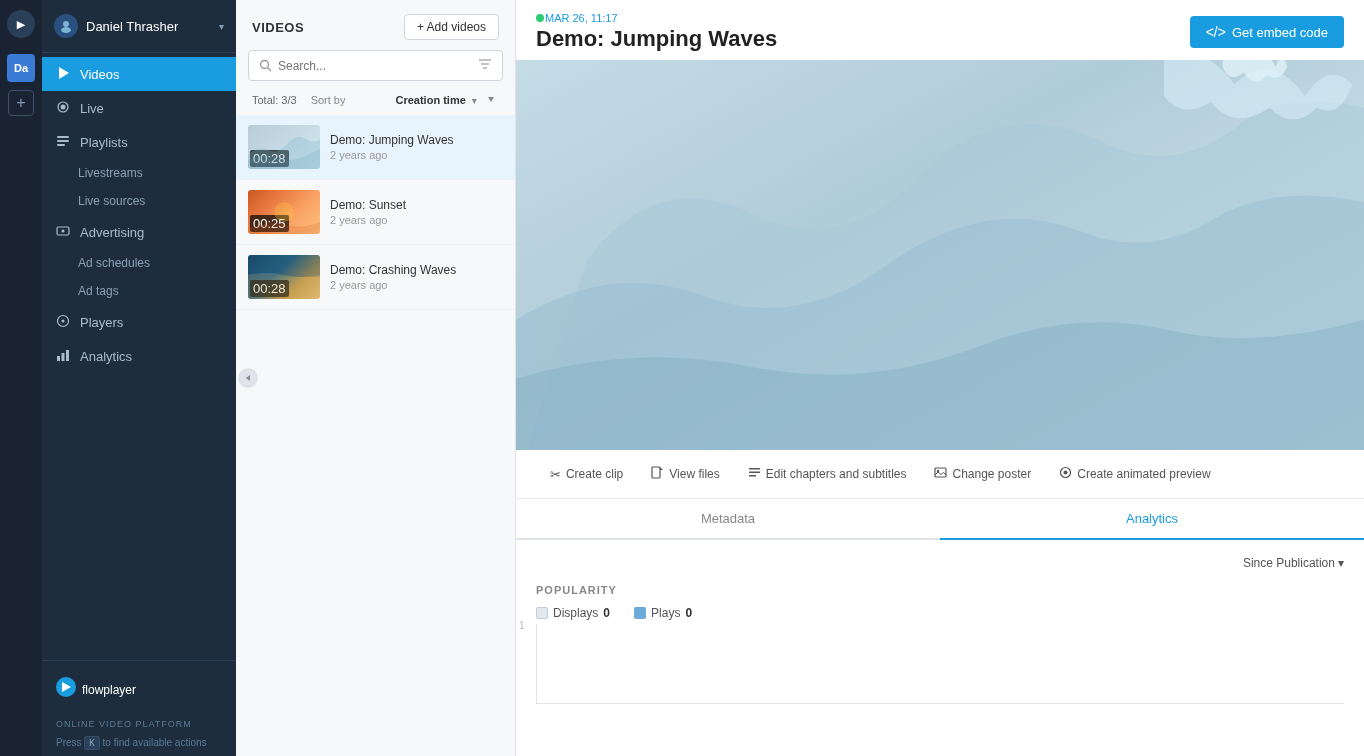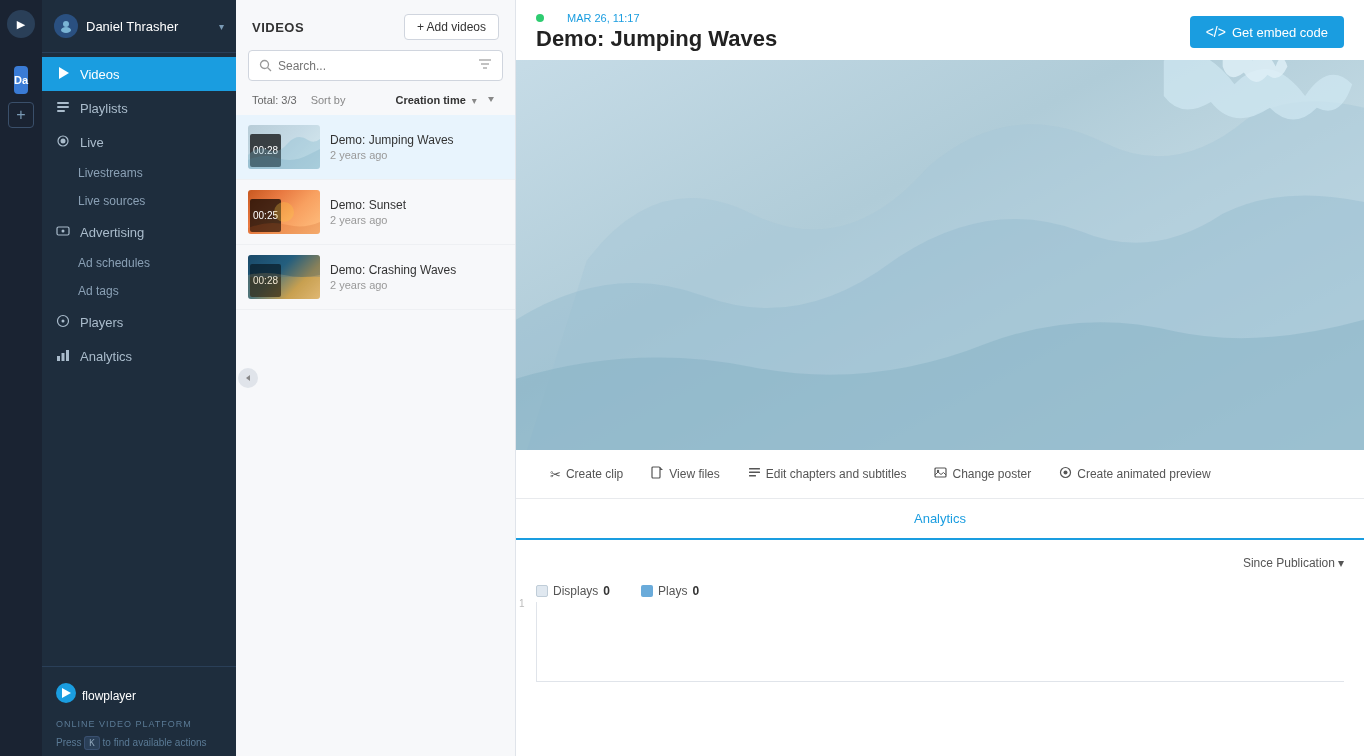--- a/index.html
+++ b/index.html
@@ -17,26 +17,26 @@
       flex-shrink: 0;
     }
     .icon-bar-logo {
       width: 28px; height: 28px;
       background: #2a3f58;
       border-radius: 50%;
       display: flex; align-items: center; justify-content: center;
       color: white; font-size: 11px;
     }
     .icon-bar-avatar {
-      width: 14px; height: 28px;
+      width: 28px; height: 28px;
       background: #3a7bd5;
       border-radius: 4px;
       display: flex; align-items: center; justify-content: center;
       color: white; font-size: 11px; font-weight: bold;
-      margin-top: 20px;
+      margin-top: 8px;
     }
     .icon-bar-add {
       width: 26px; height: 26px;
       border: 1px solid #3a4f6a;
       border-radius: 4px;
       display: flex; align-items: center; justify-content: center;
       color: #7a9ab5; font-size: 16px; cursor: pointer;
     }
 
     
@@ -85,21 +85,21 @@
       display: flex; align-items: flex-end; gap: 6px;
       color: white; font-size: 12px;
     }
     .flowplayer-logo-icon {
       width: 20px; height: 20px;
       background: #1a9de0;
       border-radius: 50%;
       display: flex; align-items: center; justify-content: center;
     }
     .sidebar-footer-sub {
-      font-size: 9px; color: #5a7a95; margin-top: 16px; letter-spacing: 1px; text-transform: uppercase;
+      font-size: 9px; color: #5a7a95; margin-top: 22px; letter-spacing: 1px; text-transform: uppercase;
     }
     .press-hint { font-size: 10px; color: #5a7a95; margin-top: 8px; }
     .press-hint kbd {
       background: #2a3f58; border: 1px solid #3a5070; border-radius: 3px;
       padding: 1px 4px; font-size: 9px; color: #8aa0b5;
     }
 
     
     .videos-panel {
       width: 280px;
@@ -143,38 +143,38 @@
       padding: 10px 12px; cursor: pointer; border-bottom: 1px solid #eef0f3;
       transition: background 0.15s;
     }
     .video-item.active { background: #e8f4fd; }
     .video-thumb {
       width: 72px; height: 44px; border-radius: 3px;
       background: #2a3f58; flex-shrink: 0; position: relative; overflow: hidden;
     }
     .video-duration {
       position: absolute; bottom: 2px; left: 2px;
-      background: rgba(0,0,0,0.7); color: white; font-size: 10px;
-      padding: 11px 3px; border-radius: 2px;
+      background: rgba(0,0,0,0.7); color: white; font-size: 13px;
+      padding: 1px 3px; border-radius: 2px;
     }
     .video-info { flex: 1; min-width: 0; }
     .video-name { font-size: 12px; color: #333; font-weight: 500; white-space: nowrap; overflow: hidden; text-overflow: ellipsis; }
     .video-age { font-size: 11px; color: #999; margin-top: 2px; }
 
     
     .main-content {
       flex: 1; display: flex; flex-direction: column; overflow: hidden;
       background: white;
     }
     .video-header {
       display: flex; align-items: center; justify-content: space-between;
       padding: 12px 20px 8px;
     }
     .video-meta-date {
-      font-size: 11px; color: #1a9de0; display: flex; align-items: center; gap: 23px;
+      font-size: 11px; color: #1a9de0; display: flex; align-items: center; gap: 1px;
     }
     .status-dot { width: 8px; height: 8px; background: #2ecc71; border-radius: 50%; display: inline-block; }
     .video-main-title { font-size: 22px; font-weight: 600; color: #222; margin-top: 2px; }
     .embed-btn {
       background: #1a9de0; color: white; border: none; border-radius: 4px;
       padding: 8px 16px; font-size: 13px; cursor: pointer;
       display: flex; align-items: center; gap: 6px;
     }
     .video-player-area {
       position: relative; background: #e8f2f8;
@@ -235,21 +235,21 @@
     .filter-dropdown {
       display: flex; align-items: center; gap: 3px;
       font-size: 12px; color: #555; cursor: pointer;
     }
     .popularity-section {}
     .section-title {
       font-size: 11px; font-weight: 700; letter-spacing: 1px;
       text-transform: uppercase; color: #888; margin-bottom: 10px;
     }
     .legend {
-      display: flex; align-items: center; gap: 31px; 
+      display: flex; align-items: center; gap: 24px; 
     }
     .legend-item {
       display: flex; align-items: center; gap: 5px; font-size: 12px; color: #555;
     }
     .legend-box {
       width: 12px; height: 12px; border-radius: 2px;
     }
     .legend-count { font-weight: 600; color: #333; }
     .chart-area {
       border-left: 1px solid #e0e4ea;
@@ -299,36 +299,36 @@
         <svg width="14" height="14" viewBox="0 0 14 14" fill="none">
             <polygon points="3,1 13,7 3,13" fill="white"></polygon>
           </svg>
       </span>
       <span>Videos</span>
     </div>
 
     <div class="sidebar-item">
       <span class="item-icon">
         <svg width="14" height="14" viewBox="0 0 14 14" fill="none">
+            <circle cx="7" cy="7" r="2.5" fill="#aabccc"></circle>
+            <circle cx="7" cy="7" r="5" stroke="#aabccc" stroke-width="1.2" fill="none"></circle>
+          </svg>
+      </span>
+      <span>Live</span>
+    </div>
+
+    <div class="sidebar-item">
+      <span class="item-icon">
+        <svg width="14" height="14" viewBox="0 0 14 14" fill="none">
             <rect x="1" y="2" width="12" height="2" rx="1" fill="#aabccc"></rect>
             <rect x="1" y="6" width="12" height="2" rx="1" fill="#aabccc"></rect>
             <rect x="1" y="10" width="8" height="2" rx="1" fill="#aabccc"></rect>
           </svg>
       </span>
       <span>Playlists</span>
-    </div>
-
-    <div class="sidebar-item">
-      <span class="item-icon">
-        <svg width="14" height="14" viewBox="0 0 14 14" fill="none">
-            <circle cx="7" cy="7" r="2.5" fill="#aabccc"></circle>
-            <circle cx="7" cy="7" r="5" stroke="#aabccc" stroke-width="1.2" fill="none"></circle>
-          </svg>
-      </span>
-      <span>Live</span>
     </div>
     <div class="sidebar-sub-item">
       <span>Livestreams</span>
     </div>
     <div class="sidebar-sub-item">
       <span>Live sources</span>
     </div>
 
     <div class="sidebar-item">
       <span class="item-icon">
@@ -556,34 +556,38 @@
         <svg width="13" height="13" viewBox="0 0 13 13" fill="none">
             <circle cx="6.5" cy="6.5" r="5" stroke="#555" stroke-width="1.2"></circle>
             <circle cx="6.5" cy="6.5" r="2" fill="#555"></circle>
           </svg>
       </span>
       <span>Create animated preview</span>
     </button>
   </div>
 
   <div class="content-tabs">
+    <div class="tab">
+      <span>Metadata</span>
+    </div>
     <div class="tab active">
       <span>Analytics</span>
     </div>
   </div>
 
   <div class="analytics-content">
     <div class="analytics-filter">
       <div class="filter-dropdown">
         <span>Since Publication</span>
         <span>▾</span>
       </div>
     </div>
 
     <div class="popularity-section">
+      <div class="section-title">POPULARITY</div>
 
       <div class="legend">
         <div class="legend-item">
           <div class="legend-box" style="background:#e0e8f0; border:1px solid #c0cdd8;"></div>
           <span>Displays</span>
           <span class="legend-count">0</span>
         </div>
         <div class="legend-item">
           <div class="legend-box" style="background:#6aabda;"></div>
           <span>Plays</span>

